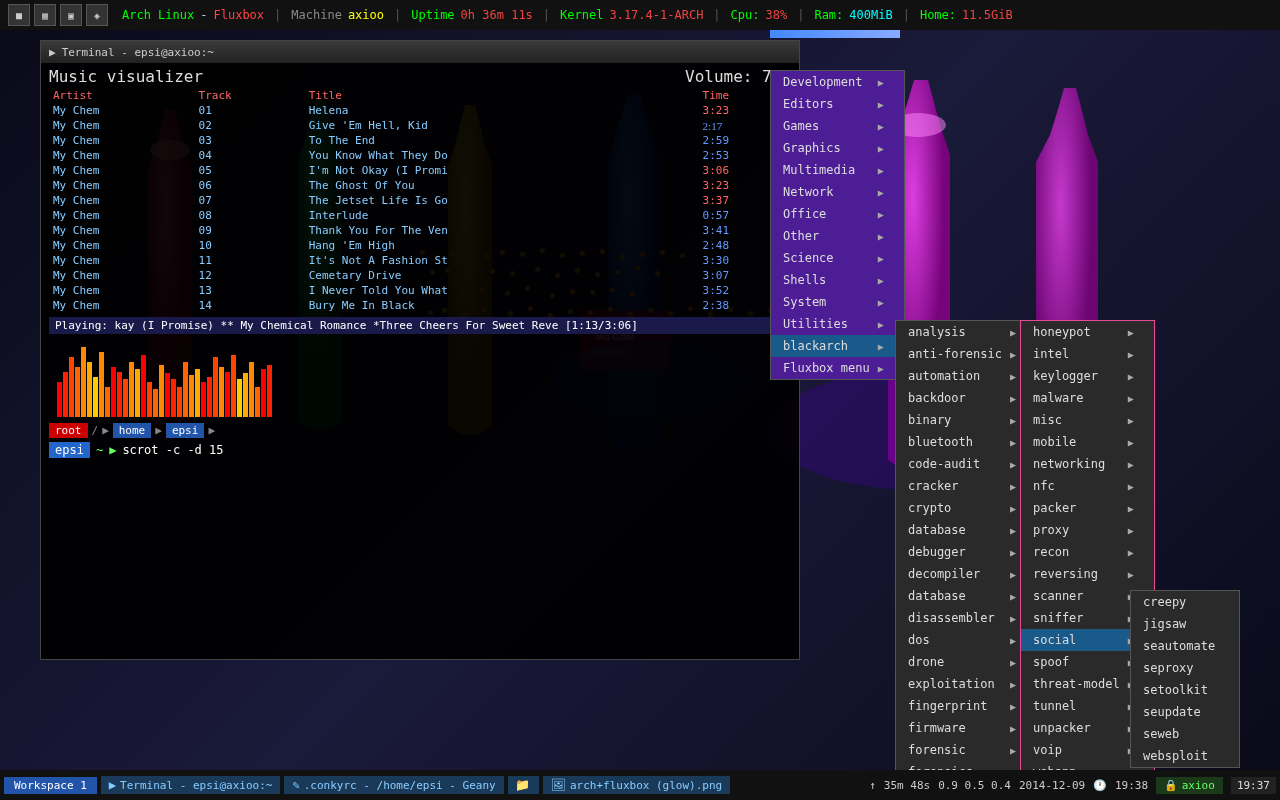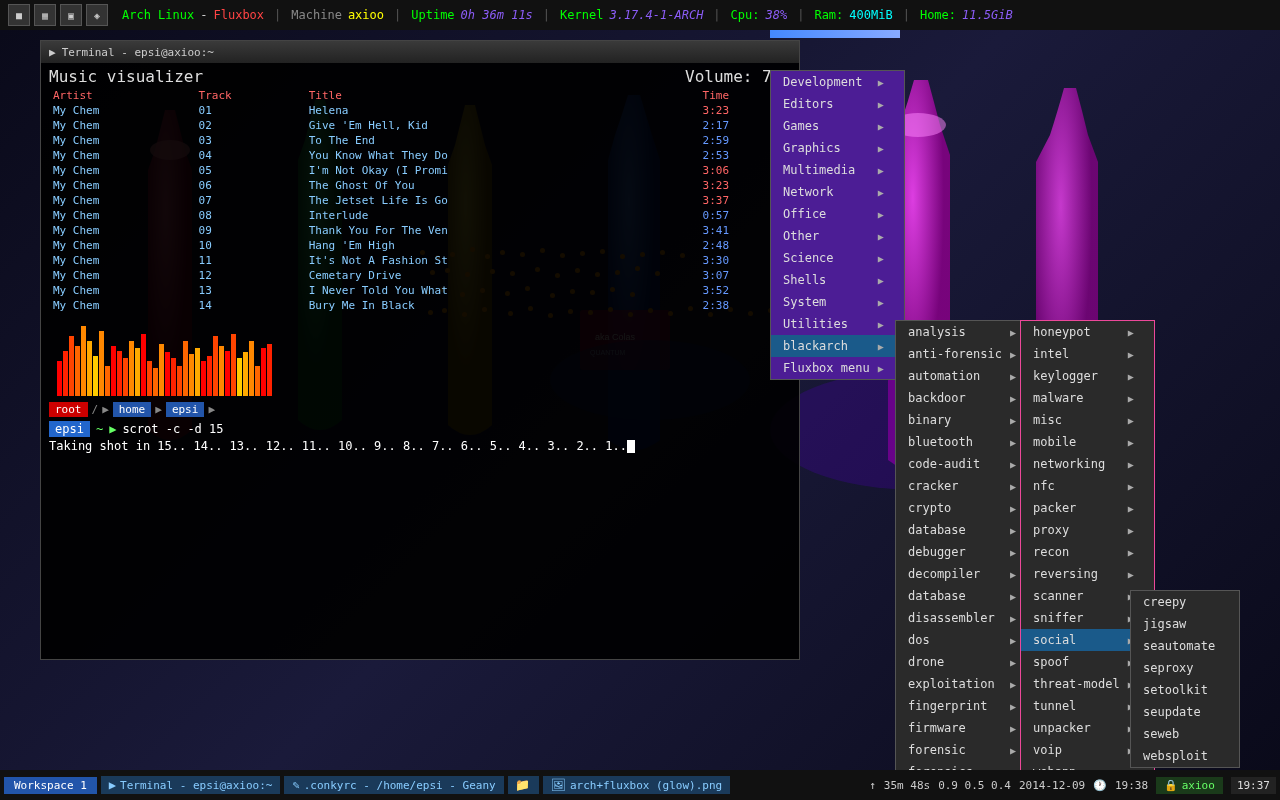--- a/index.html
+++ b/index.html
@@ -40,21 +40,21 @@
       align-items: center;
       justify-content: center;
       font-size: 10px;
       cursor: pointer;
     }
     .topbar-sep { color: #555; margin: 0 4px; }
     .tb-green { color: #00ff00; }
     .tb-yellow { color: #ffff00; }
     .tb-cyan { color: #00ffff; }
     .tb-red { color: #ff4444; }
-    .tb-white { color: #8b5cf6; font-style: italic; }
+    .tb-white { color: #ef4444; }
     .tb-label { color: #888; }
 
     
     #desktop {
       position: absolute;
       top: 30px;
       left: 0;
       right: 0;
       bottom: 30px;
       overflow: hidden;
@@ -407,21 +407,21 @@
         <tr>
       <td style="color:#88ccff;">My Chem</td>
       <td style="color:#88ccff;">01</td>
       <td style="color:#88ccff;">Helena</td>
       <td style="color:#ff6666;">3:23</td>
     </tr>
             <tr>
       <td style="color:#88ccff;">My Chem</td>
       <td style="color:#88ccff;">02</td>
       <td style="color:#88ccff;">Give 'Em Hell, Kid</td>
-      <td style="color:#6699ff;">2:17</td>
+      <td style="color:#6699ff;font-family:Liberation Serif, serif;">2:17</td>
     </tr>
             <tr>
       <td style="color:#88ccff;">My Chem</td>
       <td style="color:#88ccff;">03</td>
       <td style="color:#88ccff;">To The End</td>
       <td style="color:#6699ff;">2:59</td>
     </tr>
             <tr>
       <td style="color:#88ccff;">My Chem</td>
       <td style="color:#88ccff;">04</td>
@@ -483,20 +483,21 @@
       <td style="color:#6699ff;">3:52</td>
     </tr>
             <tr>
       <td style="color:#88ccff;">My Chem</td>
       <td style="color:#88ccff;">14</td>
       <td style="color:#88ccff;">Bury Me In Black</td>
       <td style="color:#6699ff;">2:38</td>
     </tr>
           </tbody>
       </table>
+      <div class="playing-line">Playing: kay (I Promise) ** My Chemical Romance *Three Cheers For Sweet Reve [1:13/3:06]</div>
 
       <div style="display:flex;align-items:flex-end;height:75px;gap:1px;margin-top:8px;padding-left:8px;" id="vis-bars">
       <div style="width: 5px; height: 35px; background: rgb(255, 0, 0);"></div>
           <div style="width: 5px; height: 45px; background: rgb(255, 34, 0);"></div>
           <div style="width: 5px; height: 60px; background: rgb(255, 68, 0);"></div>
           <div style="width: 5px; height: 50px; background: rgb(255, 102, 0);"></div>
           <div style="width: 5px; height: 70px; background: rgb(255, 136, 0);"></div>
           <div style="width: 5px; height: 55px; background: rgb(255, 170, 0);"></div>
           <div style="width: 5px; height: 40px; background: rgb(255, 204, 0);"></div>
           <div style="width: 5px; height: 65px; background: rgb(255, 136, 0);"></div>
@@ -538,23 +539,20 @@
         <span class="bc-sep">▶</span>
         <span class="bc-item">epsi</span>
         <span class="bc-sep">▶</span>
       </div>
 
       <div class="cmd-line">
         <span class="prompt-user">epsi</span>
         <span class="prompt-tilde">~</span>
         <span class="prompt-arrow">▶</span>
         <span class="cmd-text">scrot -c -d 15</span>
-      </div>
-      <div class="output-line">
-        <span>Taking shot in 15.. 14.. 13.. 12.. 11.. 10.. 9.. 8.. 7.. 6.. 5.. 4.. 3.. 2.. 1..</span><span class="cursor-block"></span>
       </div>
     </div>
   </div>
 
   <div style="position:absolute;top:220px;left:420px;" id="dots-container">
       <div class="dot" style="left: 0px; top: 0px;"></div>
       <div class="dot" style="left: 15px; top: 5px;"></div>
       <div class="dot" style="left: 30px; top: 2px;"></div>
       <div class="dot" style="left: 50px; top: -3px;"></div>
       <div class="dot" style="left: 65px; top: 4px;"></div>

